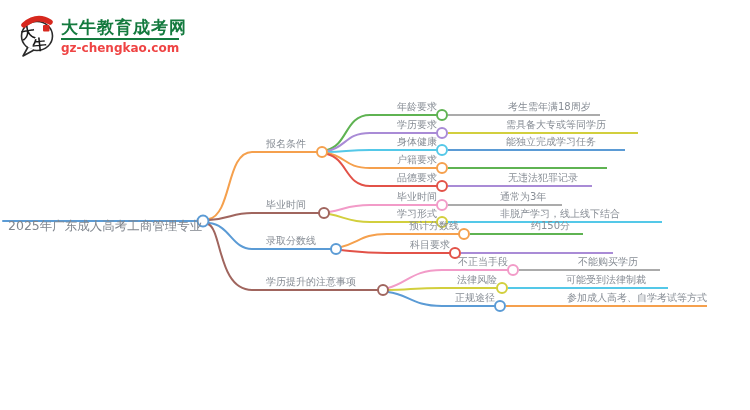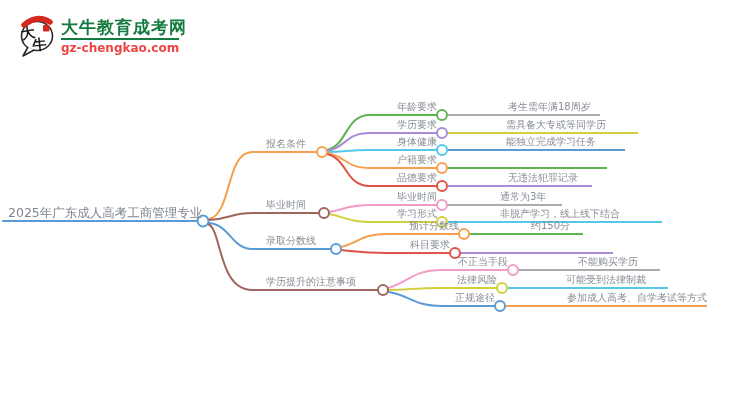--- a/index.html
+++ b/index.html
@@ -5,21 +5,21 @@
   html,body{margin:0;padding:0;background:#fff;}
   .stage{
     position:relative;width:750px;height:410px;background:#ffffff;overflow:hidden;
     font-family:"DejaVu Sans","Liberation Sans",sans-serif;
   }
   .links{position:absolute;left:0;top:0;}
   .lbl{
     position:absolute;font-size:10px;line-height:15px;color:#878d95;
     white-space:nowrap;letter-spacing:0px;
   }
-  .lbl.root{font-size:12.5px;color:#80868e;}
+  .lbl.root{font-size:12.5px;color:#80868e;margin-top:13px;}
   .lbl.ra{text-align:right;}
   
   .logo{position:absolute;left:18px;top:12px;display:flex;align-items:flex-start;cursor:pointer;}
   .logo-icon{width:38px;height:46px;}
   .logo-txt{margin-left:5px;margin-top:5px;}
   .logo-name{font-size:17px;font-weight:bold;letter-spacing:1px;line-height:20px;text-align:right;}
   .logo-url{font-size:12px;font-weight:bold;line-height:14px;border-top:2px solid;display:inline-block;padding-top:1px;}
 </style>
 </head>
 <body>

